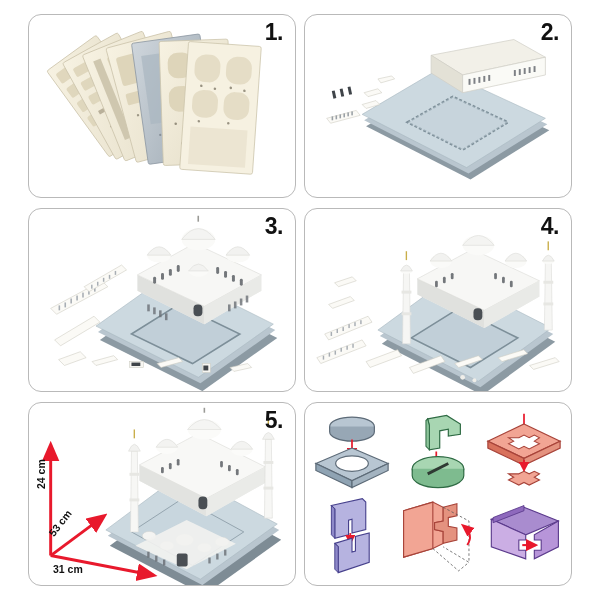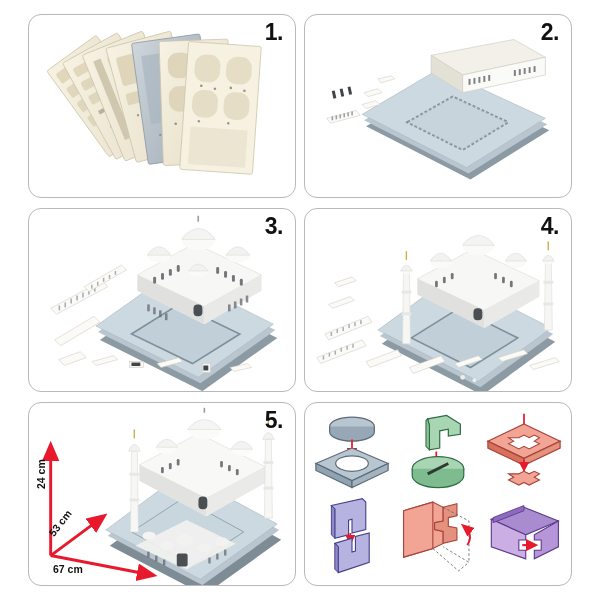--- a/index.html
+++ b/index.html
@@ -480,21 +480,21 @@
             <rect x="150" y="148" width="11" height="13" rx="2" fill="#4a4f54"></rect>
           </g>
           <g stroke="#e8192c" stroke-width="3" fill="none">
             <line x1="22" y1="150" x2="22" y2="38" marker-end="url(#ar)"></line>
             <line x1="22" y1="150" x2="76" y2="110" marker-end="url(#ar)"></line>
             <line x1="22" y1="150" x2="126" y2="170" marker-end="url(#ar)"></line>
           </g>
         </svg>
         <div class="dim-label" id="dim-h">24 cm</div>
         <div class="dim-label" id="dim-d">53 cm</div>
-        <div class="dim-label" id="dim-w">67 cm</div>
+        <div class="dim-label" id="dim-w">31 cm</div>
       </div>
     </div>
 
     <div class="panel">
       <div class="legend-grid">
 
         <div class="legend-cell">
           <svg viewBox="0 0 100 92">
             <defs>
                 <marker id="ra1" markerWidth="6" markerHeight="6" refX="5" refY="3" orient="auto">

